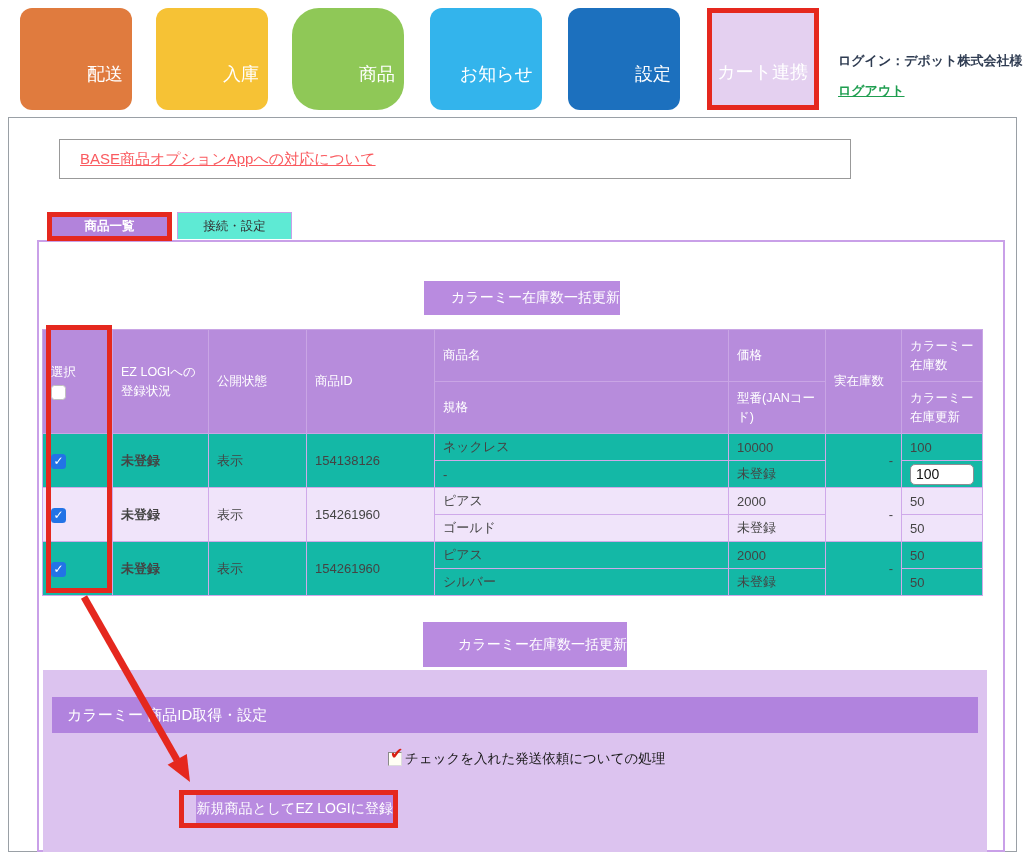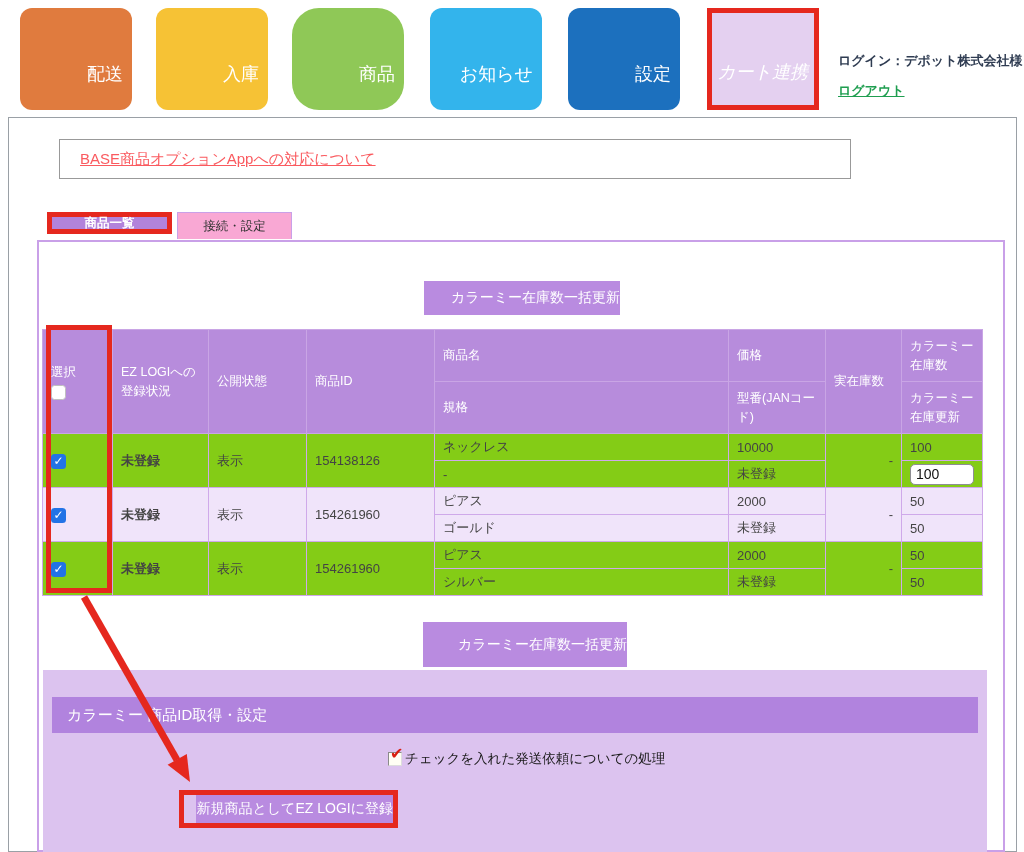--- a/index.html
+++ b/index.html
@@ -10,55 +10,55 @@
   
   .nav-btn { position:absolute; top:8px; width:112px; height:102px; border-radius:12px;
     color:#fff; font-size:18px; display:flex; align-items:flex-end; justify-content:flex-end;
     padding:0 9px 24px 0; cursor:pointer; }
   .nav-delivery { left:20px;  background:#e07b3e; }
   .nav-inbound  { left:156px; background:#f6c235; }
   .nav-product  { left:292px; background:#8fc857;border-radius:27px; }
   .nav-news     { left:430px; background:#33b4ec; }
   .nav-settings { left:568px; background:#1c70be;padding-left:20px; }
   .nav-cart     { left:707px; background:#e4d0f0; border:5px solid #e5281e; border-radius:0;
-    padding:0 6px 21px 0;font-style:italic; }
+    padding:0 6px 21px 0; }
 
   .login-box { position:absolute; left:838px; top:52px; }
   .login-label { font-size:13px; font-weight:bold; color:#2f3c52; }
   .logout-link { display:inline-block; margin-top:12px; font-size:13px; font-weight:bold;
     color:#1f9e50; text-decoration:underline; cursor:pointer; }
 
   
   .content-frame { left:8px; top:117px; width:1009px; height:735px; border:1px solid #9aa0a6; background:#fff; }
   .notice-box { left:59px; top:139px; width:792px; height:40px; border:1px solid #999;
     display:flex; align-items:center; padding-left:20px; background:#fff; }
   .notice-link { color:#fa5a5f; font-size:15px; text-decoration:underline; cursor:pointer; }
 
-  .tab-active { left:47px; top:212px; width:125px; height:22px; background:#b283db;
+  .tab-active { left:47px; top:212px; width:125px; height:29px; background:#b283db;
     border:5px solid #e5281e; color:#fff; font-size:12.5px; font-weight:bold;
     display:flex; align-items:center; justify-content:center; cursor:pointer; z-index:3; }
-  .tab-idle { left:177px; top:212px; width:115px; height:27px; background:#f9a8d4;
+  .tab-idle { left:177px; top:212px; width:115px; height:27px; background:#5eead4;
     border:1px solid #c9a0e8; border-bottom:none; color:#333; font-size:12.5px;
     display:flex; align-items:center; justify-content:center; cursor:pointer; z-index:3; }
 
   .panel { left:37px; top:240px; width:968px; height:612px; border:2px solid #c9a0e8; background:#fff; }
 
   .purple-btn { background:#b98be0; color:#fff; display:flex; align-items:center;
     justify-content:flex-end; font-size:14px; cursor:pointer;margin-left:12px; }
   .btn-bulk-1 { left:412px; top:281px; width:196px; height:34px; }
   .btn-bulk-2 { left:411px; top:622px; width:204px; height:45px; }
 
   
   table.products { position:absolute; left:42px; top:329px; width:940px;
     border-collapse:collapse; table-layout:fixed; }
   table.products th { background:#b78cdc; color:#fff; font-size:12.5px; font-weight:normal;
     text-align:left; vertical-align:middle; padding:4px 8px; border:1px solid #c9a5e5;
     height:52px; word-break:break-all; line-height:1.45; }
   table.products td { font-size:13px; color:#444; padding:2px 8px; border:1px solid #cfa9ea;
-    height:27px; vertical-align:middle; background:#84cc16; }
+    height:27px; vertical-align:middle; background:#14b8a6; }
   table.products tr.lav td { background:#f0e4fa; }
   td.c-status { color:#3232e0; font-weight:bold; }
   td.c-real { text-align:right; color:#5566d8; font-size:12px; padding-right:3px; }
   input.stock-input { width:64px; height:21px; border:1.5px solid #8e8e93; border-radius:5px;
     font-size:14px; padding:0 5px; font-family:inherit; color:#111; background:#fff; }
 
   
   .cb { display:inline-block; width:15px; height:15px; border-radius:3.5px; }
   .cb-empty { background:#fff; border:1px solid #c0c0c0; }
   .cb-checked { background:#2273e6; color:#fff; font-size:12px; font-weight:bold;

